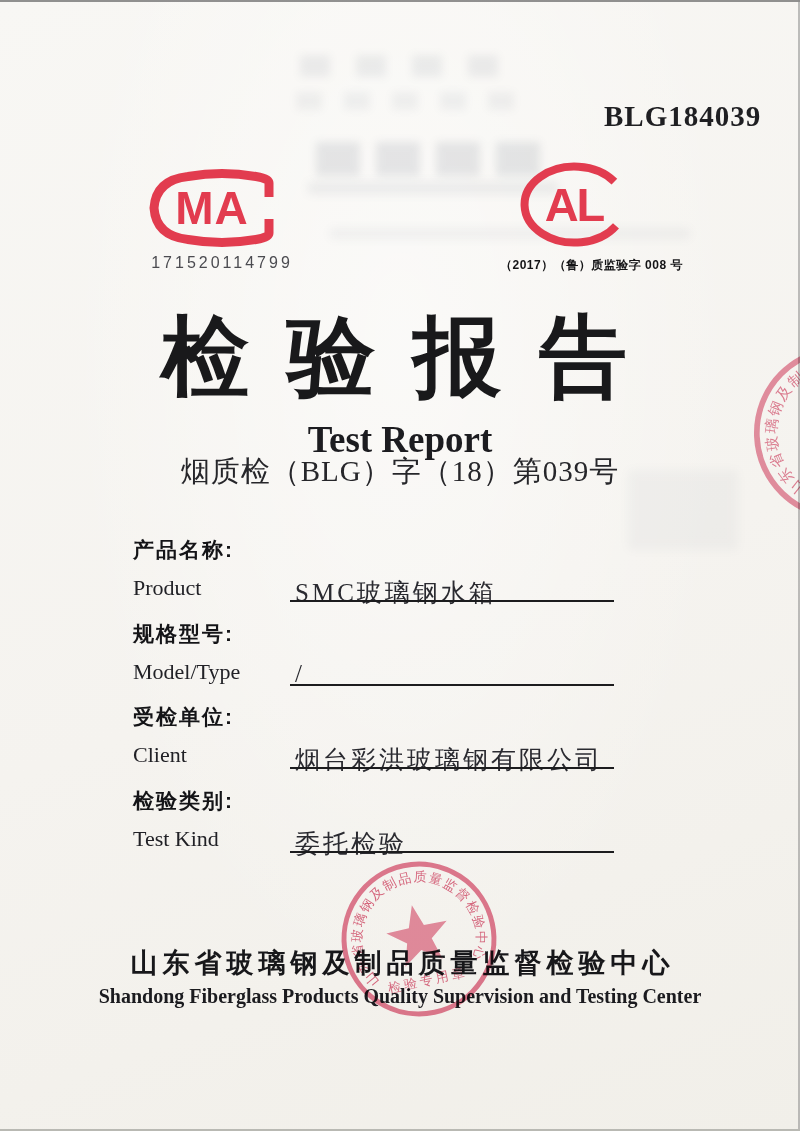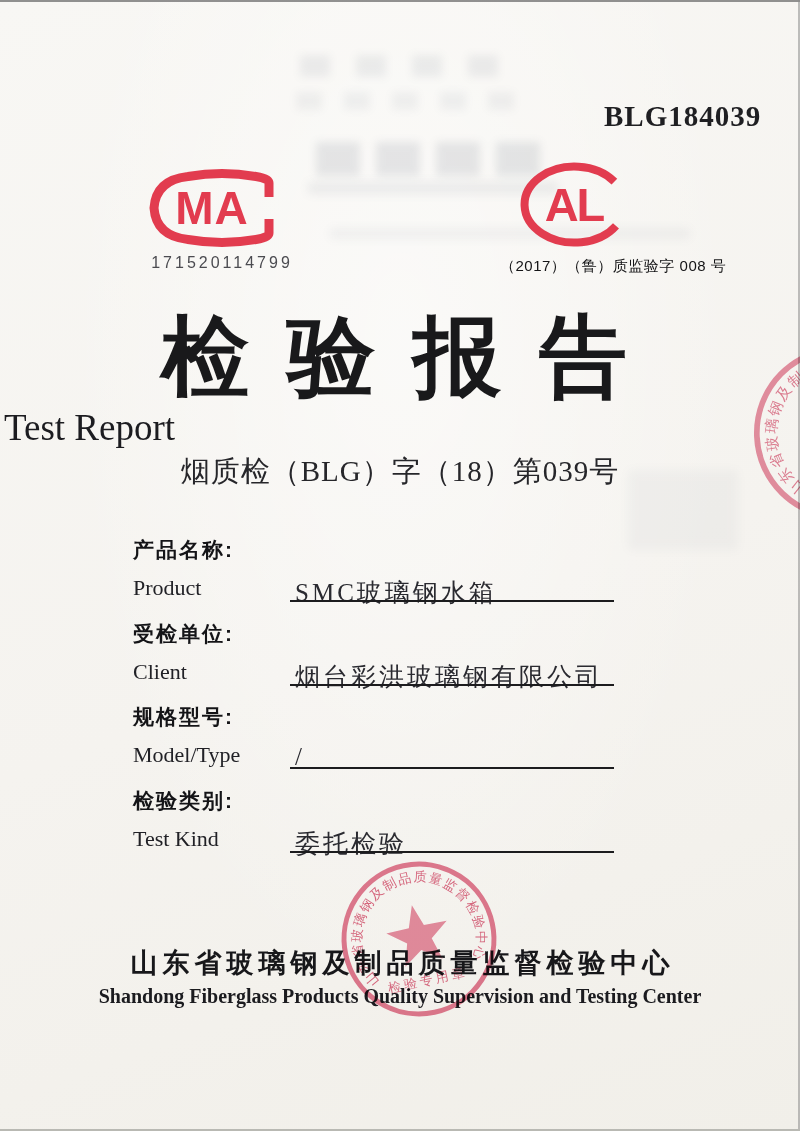--- a/index.html
+++ b/index.html
@@ -17,29 +17,29 @@
 
   
   .doc-no { position:absolute; left:604px; top:100px; font-weight:bold; font-size:29px; letter-spacing:1px; color:#1f1f22;text-align:right; }
 
   .cma-mark   { position:absolute; left:146px; top:166px; width:152px; height:84px; }
   .cma-number { position:absolute; left:140px; top:254px; width:164px; text-align:center;
                 font-family:"Liberation Sans","DejaVu Sans",sans-serif; font-size:16px; font-weight:normal;
                 letter-spacing:3px; color:#4b4b50; }
   .cal-mark   { position:absolute; left:520px; top:161px; width:114px; height:86px; }
   .cal-caption{ position:absolute; left:500px; top:257px; width:230px;
-                font-family:"Liberation Sans","DejaVu Sans",sans-serif; font-size:15px; font-weight:normal;
+                font-family:"Liberation Sans","DejaVu Sans",sans-serif; font-size:12px; font-weight:bold;
                 color:#141416; letter-spacing:.5px; white-space:nowrap; }
 
   
   .title-zh  { position:absolute; left:0; right:0; top:298px; margin:0; text-align:center;
                font-family:"Liberation Sans","DejaVu Sans",sans-serif; font-weight:900; font-size:88px;
                letter-spacing:38px; padding-left:26px; color:#19191b; white-space:nowrap; }
-  .title-en  { position:absolute; left:0; right:0; top:402px; margin:4px; text-align:left;
-               font-weight:normal; font-size:37px; color:#1c1c20; }
+  .title-en  { position:absolute; left:0; right:0; top:402px; margin:16px; text-align:center;
+               font-weight:bold; font-size:37px; color:#1c1c20; }
   .report-no { position:absolute; left:0; right:0; top:452px; text-align:center;
                font-size:29px; letter-spacing:1px; color:#26262a; }
 
   
   .fields { position:absolute; left:133px; top:534px; width:524px; }
   .field  { position:relative; height:83.5px; }
   .f-zh   { position:absolute; left:0; top:2px; font-family:"Liberation Sans","DejaVu Sans",sans-serif;
             font-weight:bold; font-size:21px; letter-spacing:2px; color:#141417; }
   .f-en   { position:absolute; left:0; top:41px; font-size:22px; color:#212126; }
   .f-val  { position:absolute; left:162px; top:42px; font-size:25px; letter-spacing:3px; color:#2a2a30; white-space:nowrap; }
@@ -116,30 +116,30 @@
   <div class="fields">
 
     <div class="field">
       <div class="f-zh">产品名称:</div>
       <div class="f-en">Product</div>
       <div class="f-val">SMC玻璃钢水箱</div>
       <div class="f-line"></div>
     </div>
 
     <div class="field">
-      <div class="f-zh">受检单位:</div>
-      <div class="f-en">Client</div>
-      <div class="f-val">烟台彩洪玻璃钢有限公司</div>
+      <div class="f-zh">规格型号:</div>
+      <div class="f-en">Model/Type</div>
+      <div class="f-val">/</div>
       <div class="f-line"></div>
     </div>
 
     <div class="field">
-      <div class="f-zh">规格型号:</div>
-      <div class="f-en">Model/Type</div>
-      <div class="f-val">/</div>
+      <div class="f-zh">受检单位:</div>
+      <div class="f-en">Client</div>
+      <div class="f-val">烟台彩洪玻璃钢有限公司</div>
       <div class="f-line"></div>
     </div>
 
     <div class="field">
       <div class="f-zh">检验类别:</div>
       <div class="f-en">Test Kind</div>
       <div class="f-val">委托检验</div>
       <div class="f-line"></div>
     </div>
 

